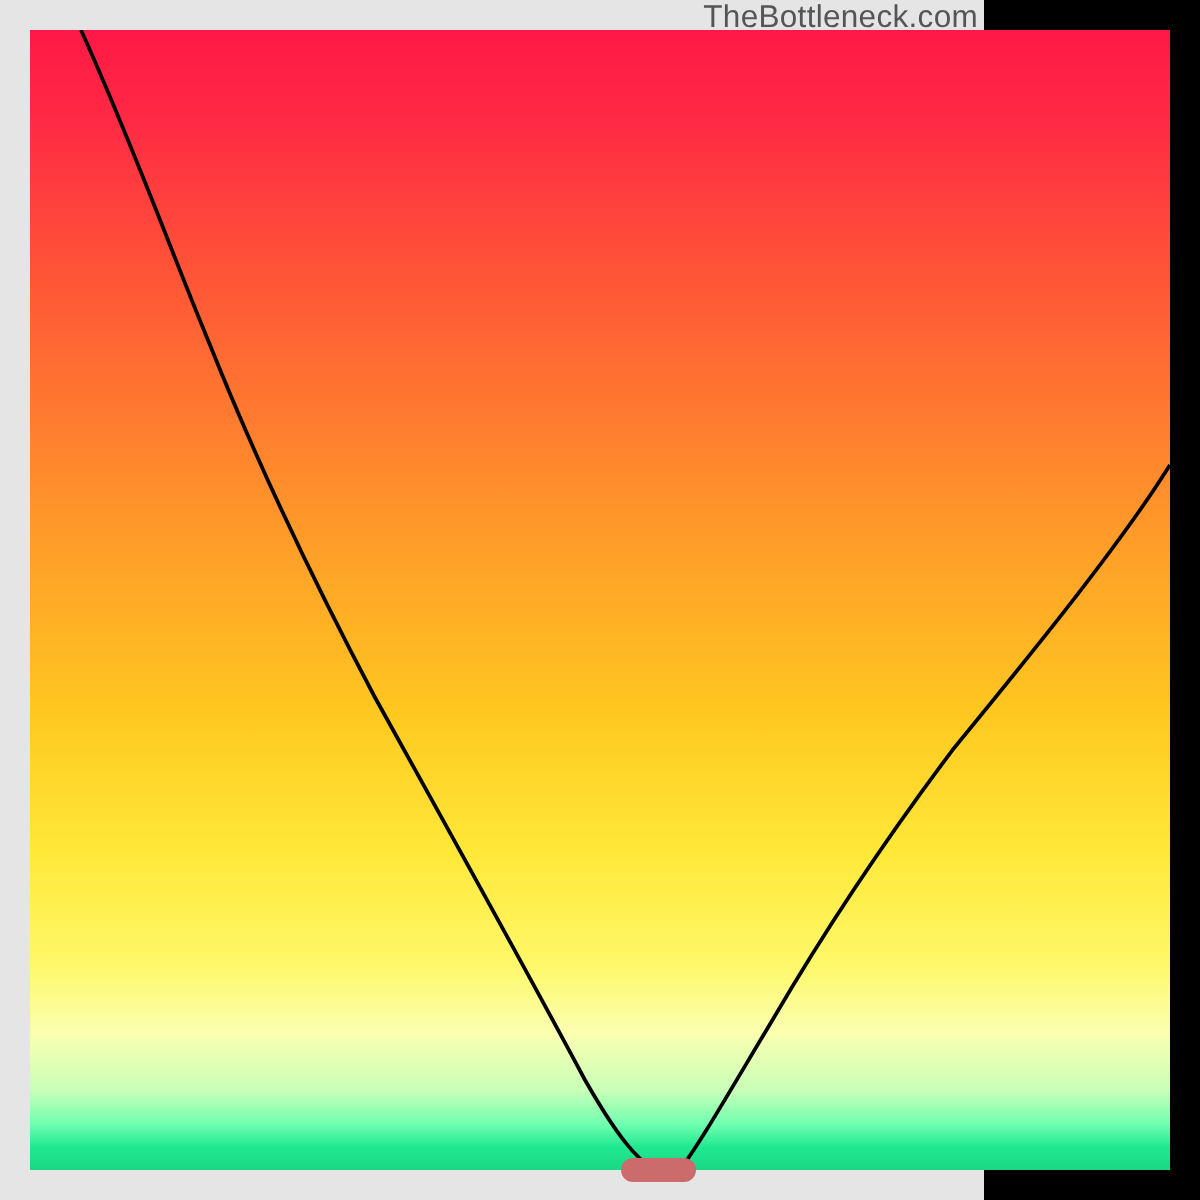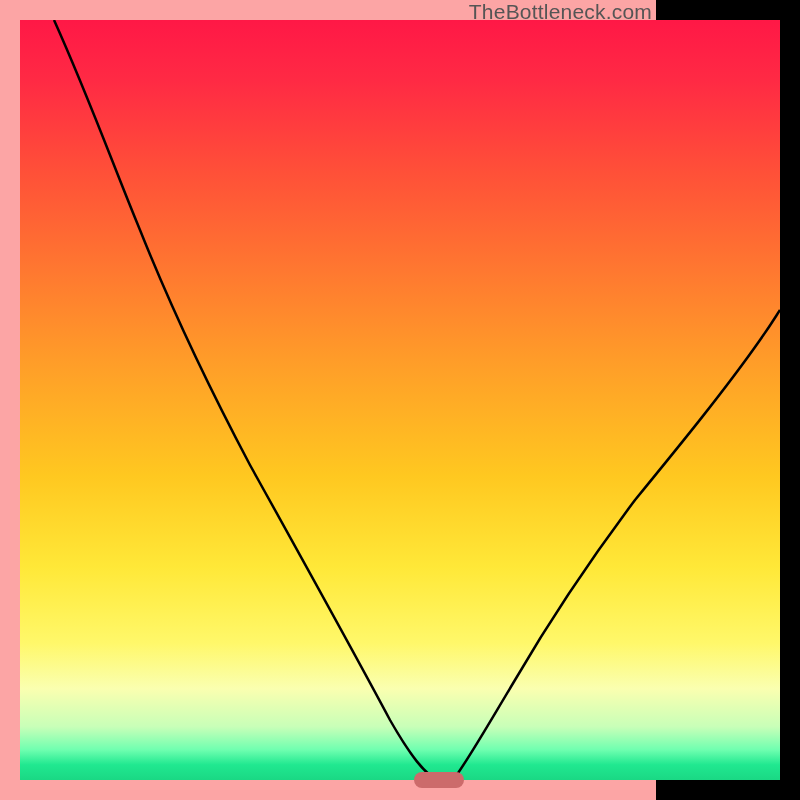--- a/index.html
+++ b/index.html
@@ -1,21 +1,21 @@
 <!DOCTYPE html>
 <html><head>
 <meta charset="utf-8">
 <style>
   * { margin: 0; padding: 0; box-sizing: border-box; }
   html, body { width: 800px; height: 800px; overflow: hidden; background: #000; }
   .chart-container {
     position: relative;
     width: 656px;
     height: 800px;
-    background: #fca5a5;
+    background: #e5e5e5;
   }
   .plot-area {
     position: absolute;
     left: 20px;
     top: 20px;
     width: 760px;
     height: 760px;
     background: linear-gradient(to bottom,
       #ff1846 0%,
       #ff2a44 8%,

